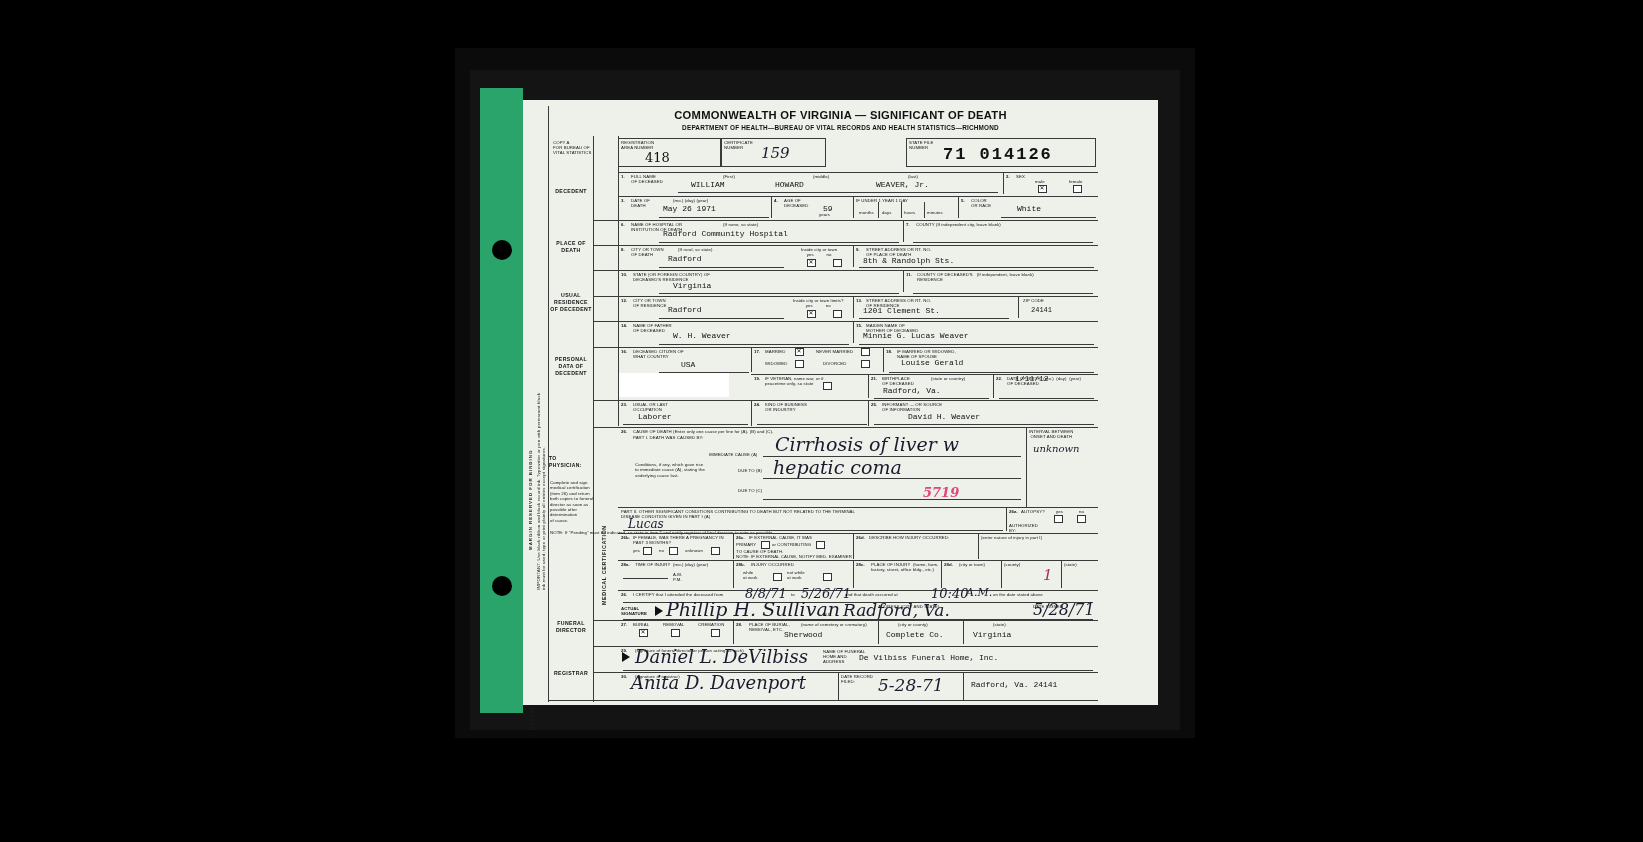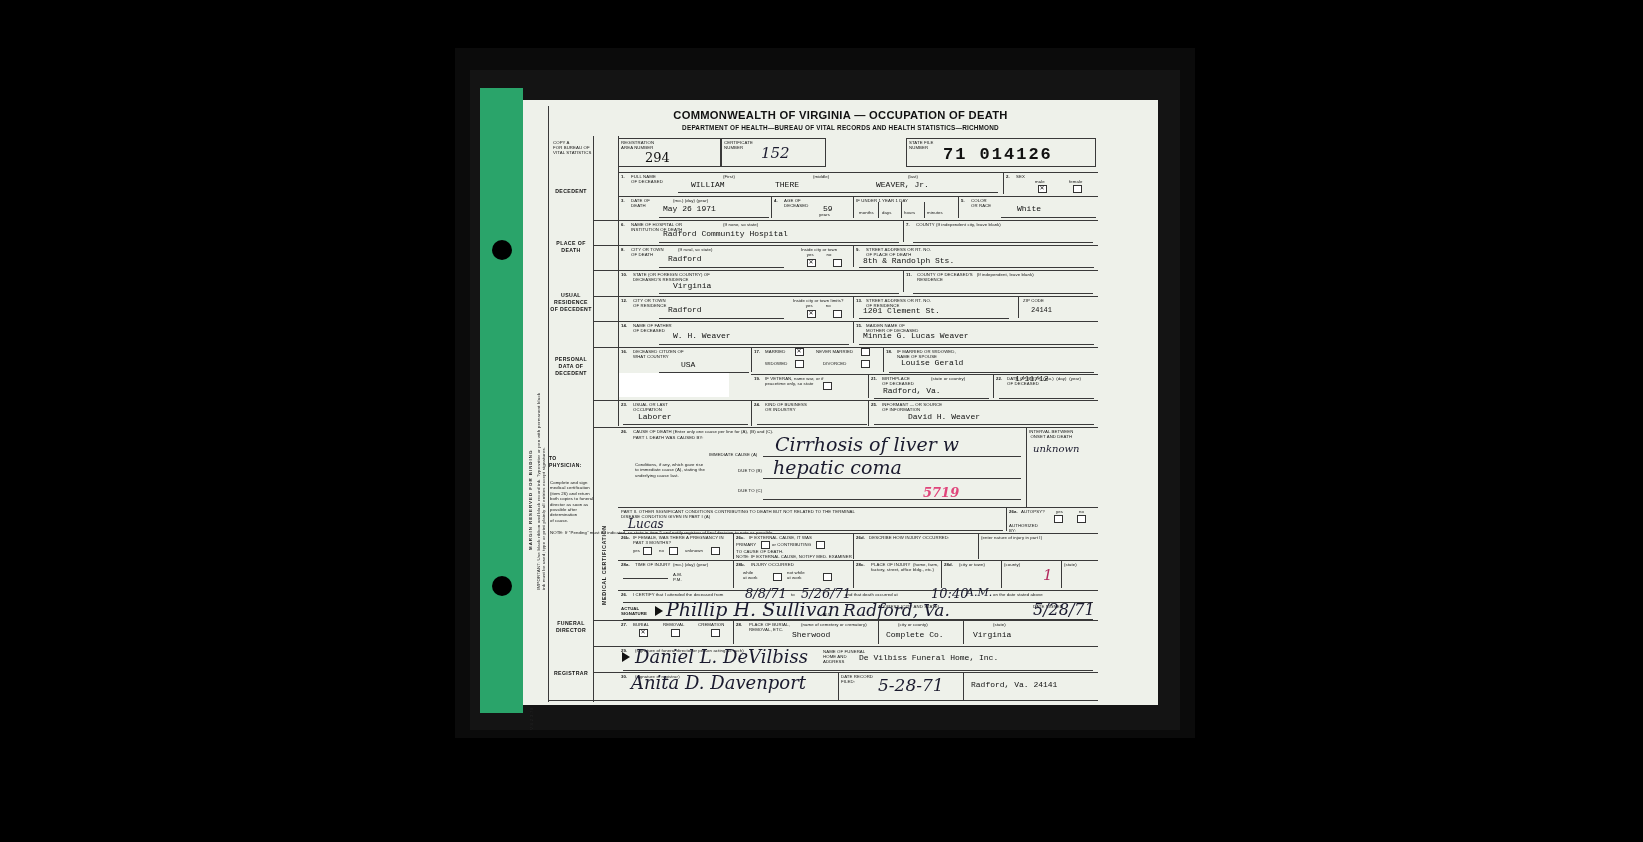--- a/index.html
+++ b/index.html
@@ -49,36 +49,36 @@
   <div id="greenstrip"></div>
   <div class="punch p1"></div>
   <div class="punch p2"></div>
 
   <div id="cert">
 
     <div class="vtext" style="left:5px;top:300px;height:150px;font-weight:bold;letter-spacing:1px;">MARGIN RESERVED FOR BINDING</div>
     <div class="vtext" style="left:13px;top:290px;height:200px;width:10px;">IMPORTANT: Use black ribbon and black record ink. Typewriter or pen with permanent black ink must be used; type or print plainly all entries except signatures.</div>
     <div class="vtext" style="left:6px;top:570px;height:60px;">V.S.2 3-70</div>
 
-    <div class="h1">COMMONWEALTH OF VIRGINIA — OCCUPATION OF DEATH</div>
+    <div class="h1">COMMONWEALTH OF VIRGINIA — SIGNIFICANT OF DEATH</div>
     <div class="h2">DEPARTMENT OF HEALTH—BUREAU OF VITAL RECORDS AND HEALTH STATISTICS—RICHMOND</div>
 
     <div class="lbl" style="left:30px;top:40px;white-space:pre;">COPY A
 FOR BUREAU OF
 VITAL STATISTICS</div>
 
     <div class="box" style="left:95px;top:38px;width:103px;height:29px;"></div>
     <div class="lbl" style="left:98px;top:40px;white-space:pre;">REGISTRATION
 AREA NUMBER</div>
-    <div class="val" style="left:122px;top:50px;font-size:13px;font-family:'DejaVu Serif',serif;">294</div>
+    <div class="val" style="left:122px;top:50px;font-size:13px;font-family:'DejaVu Serif',serif;">418</div>
 
     <div class="box" style="left:198px;top:38px;width:105px;height:29px;"></div>
     <div class="lbl" style="left:201px;top:40px;white-space:pre;">CERTIFICATE
 NUMBER</div>
-    <div class="hand" style="left:238px;top:44px;font-size:15px;">152</div>
+    <div class="hand" style="left:238px;top:44px;font-size:15px;">159</div>
 
     <div class="box" style="left:383px;top:38px;width:190px;height:29px;"></div>
     <div class="lbl" style="left:386px;top:40px;white-space:pre;">STATE FILE
 NUMBER</div>
     <div class="val" style="left:420px;top:45px;font-size:17px;letter-spacing:2px;font-weight:bold;">71 014126</div>
 
     <div class="vline" style="left:25px;top:6px;height:596px;"></div>
     <div class="vline" style="left:70px;top:36px;height:566px;"></div>
     <div class="vline" style="left:95px;top:36px;height:290px;"></div>
 
@@ -108,21 +108,21 @@
     <div class="leftcol" style="left:26px;top:570px;width:44px;white-space:pre;">REGISTRAR</div>
 
     <div class="line" style="left:95px;top:72px;width:480px;"></div>
     <div class="lbl b" style="left:98px;top:74px;">1.</div>
     <div class="lbl" style="left:108px;top:74px;white-space:pre;">FULL NAME
 OF DECEASED</div>
     <div class="lbl" style="left:200px;top:74px;">(First)</div>
     <div class="lbl" style="left:290px;top:74px;">(middle)</div>
     <div class="lbl" style="left:385px;top:74px;">(last)</div>
     <div class="val" style="left:168px;top:80px;">WILLIAM</div>
-    <div class="val" style="left:252px;top:80px;">THERE</div>
+    <div class="val" style="left:252px;top:80px;">HOWARD</div>
     <div class="val" style="left:353px;top:80px;">WEAVER, Jr.</div>
     <div class="line" style="left:155px;top:92px;width:320px;"></div>
 
     <div class="vline" style="left:480px;top:72px;height:22px;"></div>
     <div class="lbl b" style="left:483px;top:74px;">2.</div>
     <div class="lbl" style="left:493px;top:74px;">SEX</div>
     <div class="lbl" style="left:512px;top:79px;">male</div>
     <div class="lbl" style="left:546px;top:79px;">female</div>
     <div class="cbx" style="left:515px;top:85px;"></div>
     <div class="cb" style="left:550px;top:85px;"></div>
@@ -433,21 +433,21 @@
     <div class="lbl" style="left:175px;top:522px;">CREMATION</div>
     <div class="cbx" style="left:116px;top:529px;"></div>
     <div class="cb" style="left:148px;top:529px;"></div>
     <div class="cb" style="left:188px;top:529px;"></div>
 
     <div class="vline" style="left:210px;top:520px;height:24px;"></div>
     <div class="lbl b" style="left:213px;top:522px;">28.</div>
     <div class="lbl" style="left:226px;top:522px;white-space:pre;">PLACE OF BURIAL,
 REMOVAL, ETC.</div>
     <div class="lbl" style="left:278px;top:522px;">(name of cemetery or crematory)</div>
-    <div class="val" style="left:269px;top:530px;">Sherwood</div>
+    <div class="val" style="left:261px;top:530px;">Sherwood</div>
     <div class="vline" style="left:355px;top:520px;height:24px;"></div>
     <div class="lbl" style="left:375px;top:522px;">(city or county)</div>
     <div class="val" style="left:363px;top:530px;">Complete Co.</div>
     <div class="vline" style="left:440px;top:520px;height:24px;"></div>
     <div class="lbl" style="left:470px;top:522px;">(state)</div>
     <div class="val" style="left:450px;top:530px;">Virginia</div>
 
     <div class="line" style="left:70px;top:546px;width:505px;"></div>
     <div class="lbl b" style="left:98px;top:548px;">29.</div>
     <div class="lbl" style="left:112px;top:548px;">(signature of funeral director or person acting as such)</div>

